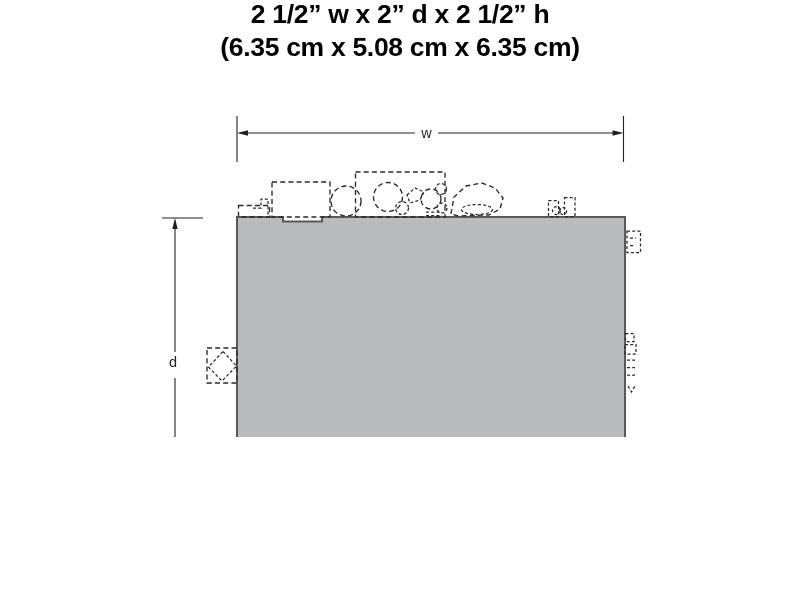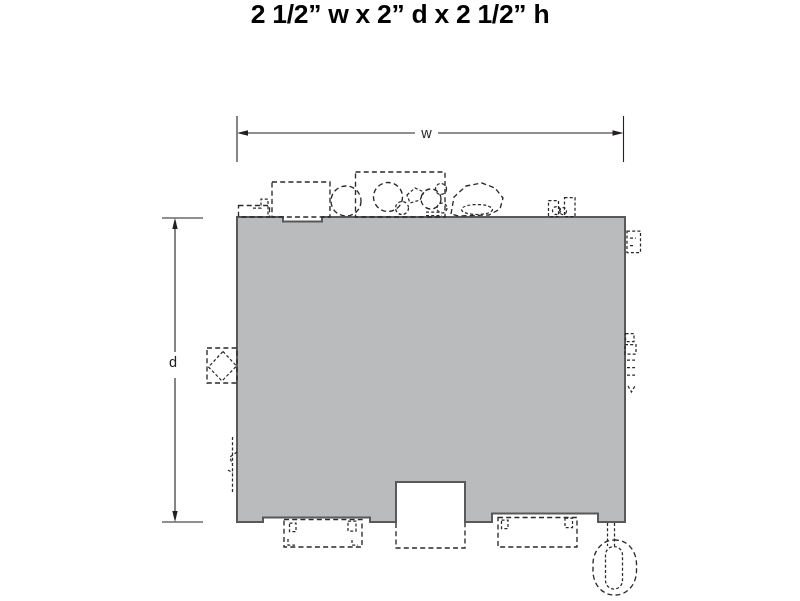--- a/index.html
+++ b/index.html
@@ -3,21 +3,21 @@
 <meta charset="utf-8">
 <style>
   html, body {
     margin: 0;
     padding: 0;
     background: var(--background, #ffffff);
   }
   #canvas {
     position: relative;
     width: 800px;
-    height: 601px;
+    height: 437px;
     overflow: hidden;
     background: var(--background, #ffffff);
     font-family: "Liberation Sans", sans-serif;
   }
   .title-block {
     position: absolute;
     top: -2px;
     left: 0;
     width: 100%;
     text-align: center;
@@ -67,20 +67,21 @@
     fill: var(--dimension-line, #231f20);
   }
 </style>
 </head>
 <body>
 
 <div id="canvas">
 
   <div class="title-block">
     <div>2 1/2” w x 2” d x 2 1/2” h</div>
+    <div>(6.35 cm x 5.08 cm x 6.35 cm)</div>
   </div>
 
   <svg class="diagram" width="800" height="601" viewBox="0 0 800 601">
 
     <g>
       <line class="dim" x1="237" y1="116" x2="237" y2="162"></line>
       <line class="dim" x1="623.5" y1="116" x2="623.5" y2="162"></line>
       <line class="dim" x1="247" y1="133" x2="415" y2="133"></line>
       <line class="dim" x1="438" y1="133" x2="613.5" y2="133"></line>
       <polygon class="dim-arrow" points="237,133 248,130.2 248,135.8"></polygon>

